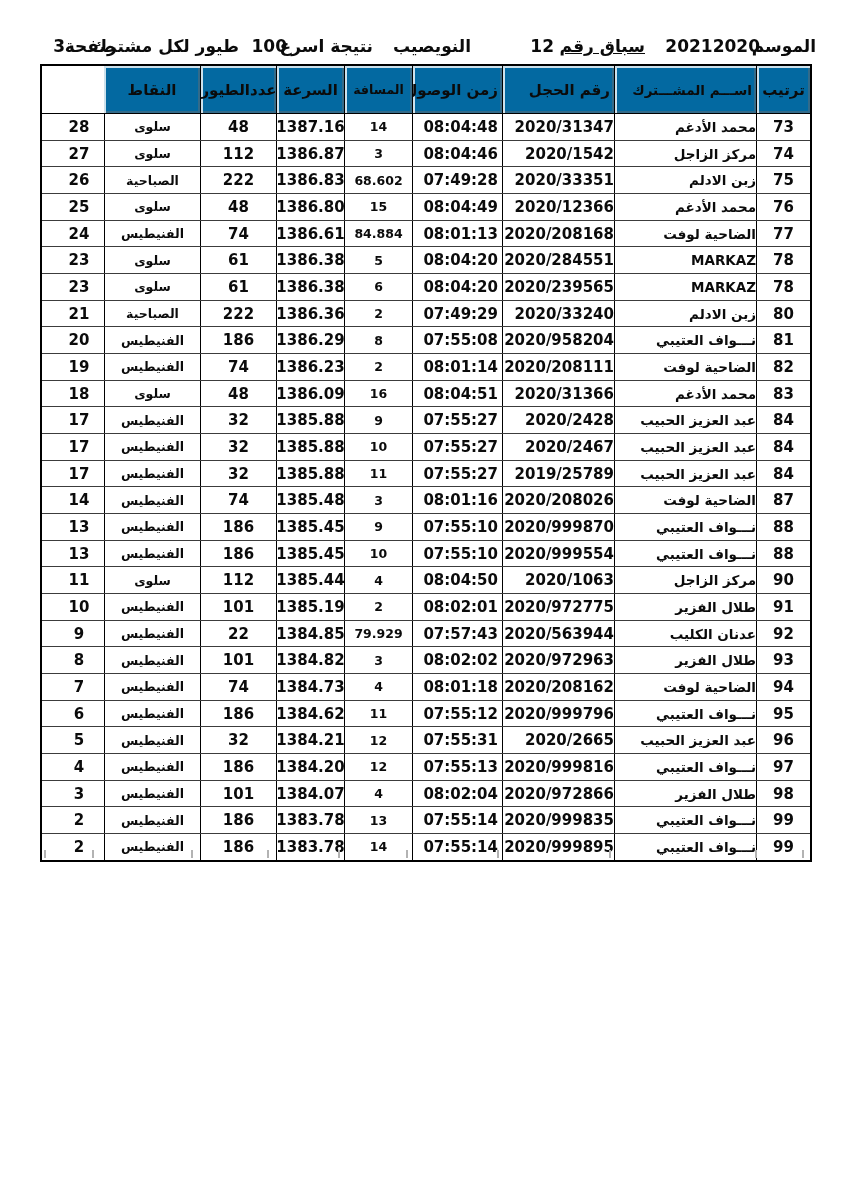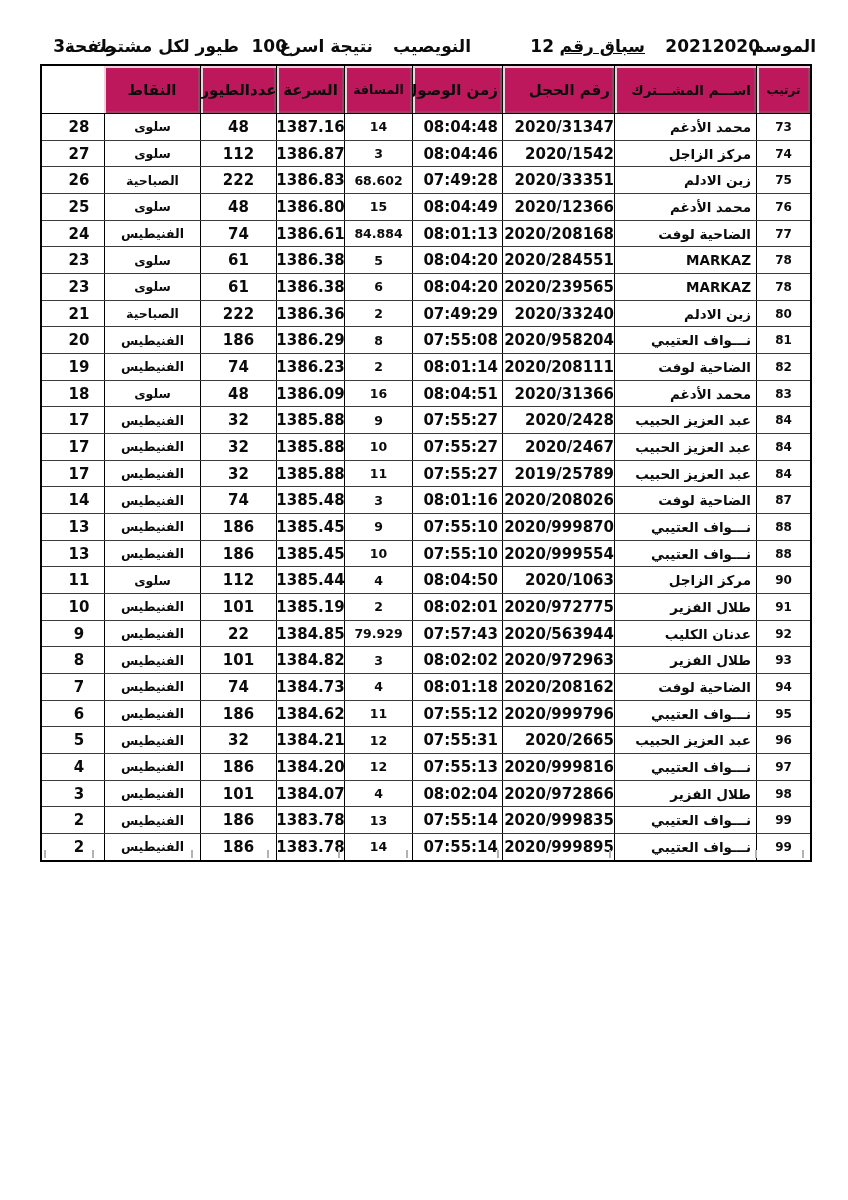--- a/index.html
+++ b/index.html
@@ -33,42 +33,42 @@
     box-sizing:border-box;
     direction:rtl;
     background:#fff;
   }
   .hrow,.row{
     display:grid;
     grid-template-columns:54px 142px 112px 90px 68px 68px 76px 96px 50px;
   }
   .hrow{height:47px;border-bottom:1.5px solid #000;}
   .hcell{
-    background:#be185d;
+    background:#0369a1;
     box-shadow:inset 2px 2px 0 rgba(255,255,255,.8), inset -2px -2px 0 rgba(110,110,110,.45);
     border-left:1px solid #000;
     display:flex;align-items:center;justify-content:flex-end;
     font-size:15.5px;
     padding:0 4px;
     white-space:nowrap;overflow:hidden;
     box-sizing:border-box;
   }
   .hcell:last-child{border-left:none;}
   .hcell.center{justify-content:center;padding:0 1px;}
   .row{height:25.68px;border-bottom:1px solid #3c3c3c;}
   .rows > .row:last-of-type{border-bottom:none;}
   .cell{
     border-left:1px solid #000;
     display:flex;align-items:center;
     box-sizing:border-box;
     white-space:nowrap;overflow:hidden;
   }
   .cell:last-child{border-left:none;}
-  .c-rank{justify-content:center;font-size:12px;}
-  .c-name{justify-content:flex-start;padding-right:5px;font-size:13.5px;}
+  .c-rank{justify-content:center;font-size:15px;}
+  .c-name{justify-content:flex-start;font-size:13.5px;}
   .c-ring{direction:ltr;justify-content:flex-end;font-size:15px;}
   .c-time{direction:ltr;justify-content:flex-end;padding-right:4px;font-size:15px;}
   .c-dist{justify-content:center;font-size:12.5px;}
   .c-speed{justify-content:center;font-size:15px;}
   .c-birds{justify-content:center;font-size:15px;}
   .c-club{justify-content:center;font-size:12.5px;}
   .c-points{justify-content:center;font-size:15px;}
   
   .ticks{position:absolute;top:850px;left:0;right:0;height:10px;}
   .tick{position:absolute;top:0;width:2px;height:8px;background:#b3b3b3;}

